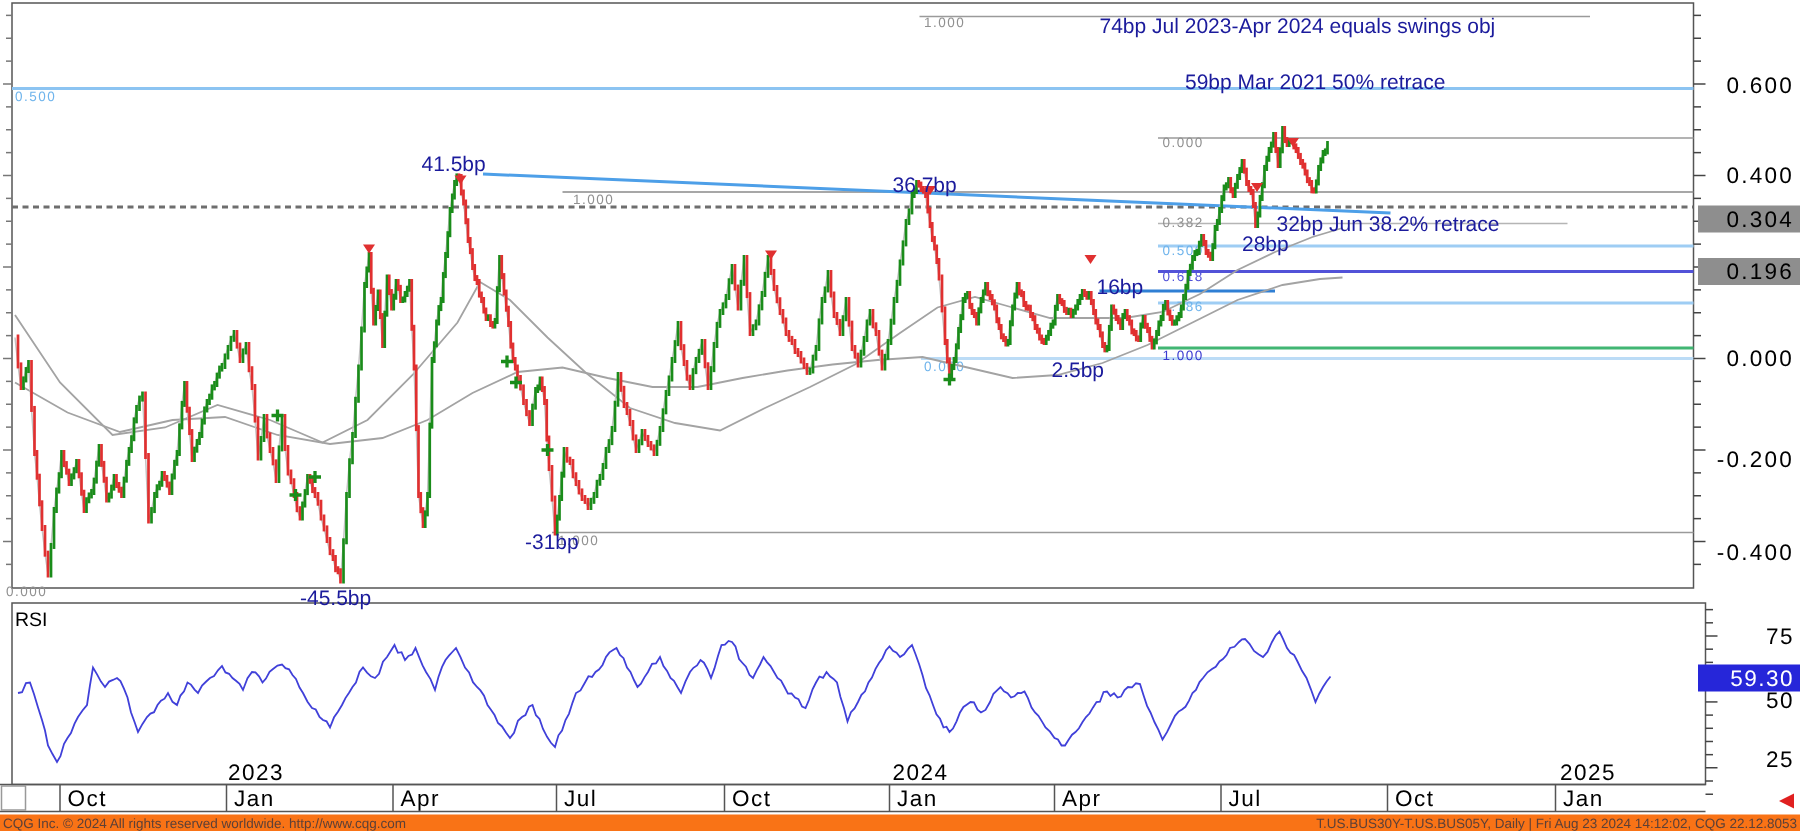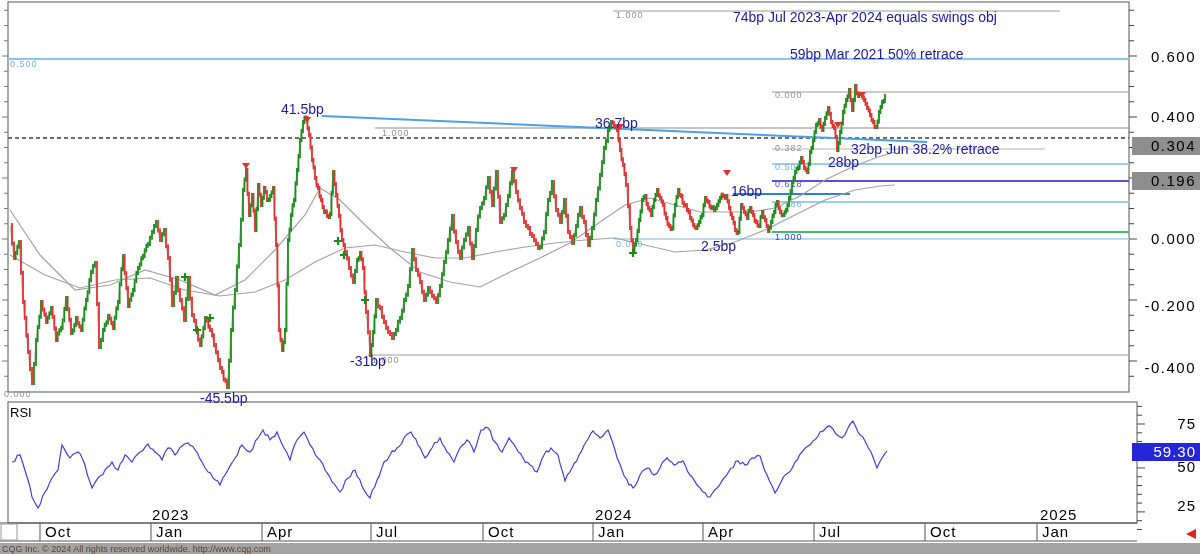--- a/index.html
+++ b/index.html
@@ -1,21 +1,21 @@
 <!DOCTYPE html>
 <html><head>
 <meta charset="utf-8">
 <style>
   html,body{margin:0;padding:0;background:#fff;}
   #win{position:relative;width:1200px;height:554px;background:#fff;overflow:hidden;
        font-family:"Liberation Sans",sans-serif;}
   svg text{font-family:"Liberation Sans",sans-serif;}
   #statusbar{position:absolute;left:0;top:543px;width:1200px;height:11px;
              display:flex;justify-content:space-between;align-items:center;
-             font-size:9px;color:#5d4037;background:#a3a3a3;}
+             font-size:9px;color:#5d4037;background:#f97316;}
   #statusbar .l{padding-left:2px;white-space:nowrap;}
   #statusbar .r{padding-right:2px;white-space:nowrap;}
 </style>
 </head>
 <body>
 
 <div id="win">
   <svg id="chart" width="1200" height="543" viewBox="0 0 1200 543">
       <g>
         <rect x="8" y="2" width="1121" height="390" fill="none" stroke="#555555" stroke-width="1"></rect>
@@ -713,14 +713,15 @@
         <text x="1042" y="537" fill="#000" font-size="15" style="letter-spacing:1px">Jan</text>
         <text x="152" y="520" fill="#000" font-size="15" style="letter-spacing:1px">2023</text>
         <text x="595" y="520" fill="#000" font-size="15" style="letter-spacing:1px">2024</text>
         <text x="1040" y="520" fill="#000" font-size="15" style="letter-spacing:1px">2025</text>
         <rect x="1" y="524" width="16" height="16" fill="#fff" stroke="#999"></rect>
         <path d="M 1186 534 L 1196 529 L 1196 539 Z" fill="#e02020"></path>
       </g>
     </svg>
   <div id="statusbar">
     <span class="l">CQG Inc. © 2024 All rights reserved worldwide. http://www.cqg.com</span>
+    <span class="r">T.US.BUS30Y-T.US.BUS05Y, Daily | Fri Aug 23 2024 14:12:02, CQG 22.12.8053</span>
   </div>
 </div>
 
 </body></html>

